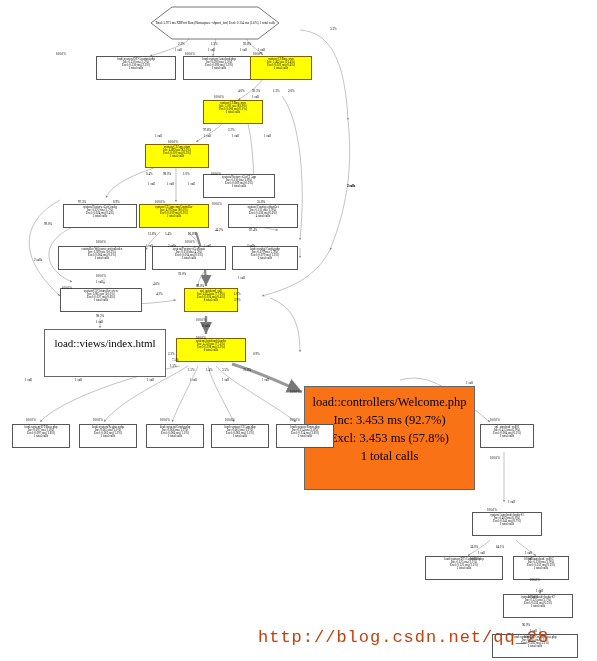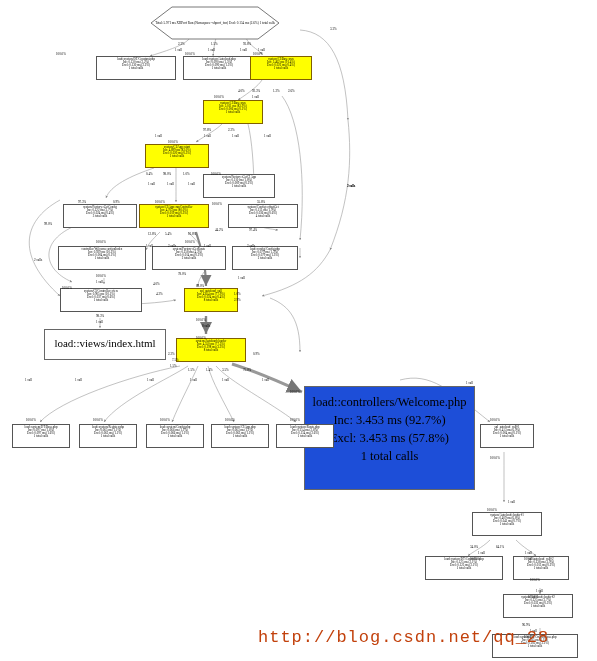--- a/index.html
+++ b/index.html
@@ -19,21 +19,21 @@
     background:#ffffff;
     color:#000000;
     text-align:center;
     line-height:1.02;
     white-space:nowrap;
     overflow:hidden;
   }
   .node .ln{display:block;}
   .node.tiny{font-size:3.1px;padding:1px 2px;}
   .node.yellow{background:#ffff00;border-color:#806000;}
-  .node.red{background:#1d4ed8;border:1px solid #cc0000;}
+  .node.red{background:#f97316;border:1px solid #cc0000;}
   .node.big{font-size:11px;line-height:1.45;padding:6px 4px;border:1px solid #666;}
   .node.red.big{font-size:12.5px;}
   .hexnode{
     position:absolute;
     font-size:3.3px;
     text-align:center;
     color:#000;
     line-height:1.05;
     display:flex;align-items:center;justify-content:center;
   }
@@ -242,21 +242,21 @@
     <span class="ln">8 total calls</span>
   </div>
 
   <div class="node tiny yellow" style="left:176px;top:338px;width:70px;height:24px;">
     <span class="ln">system/Autoload::loader</span>
     <span class="ln">Inc: 4.550 ms (77.5%)</span>
     <span class="ln">Excl: 0.198 ms (3.3%)</span>
     <span class="ln">8 total calls</span>
   </div>
 
-  <div class="node big" style="left:44px;top:329px;width:122px;height:31px;">
+  <div class="node big" style="left:44px;top:329px;width:122px;height:48px;">
     <span class="ln">load::views/index.html</span>
 
   </div>
 
   <div class="node red big" style="left:304px;top:386px;width:171px;height:104px;">
     <span class="ln">load::controllers/Welcome.php</span>
     <span class="ln">Inc: 3.453 ms (92.7%)</span>
     <span class="ln">Excl: 3.453 ms (57.8%)</span>
     <span class="ln">1 total calls</span>
   </div>

